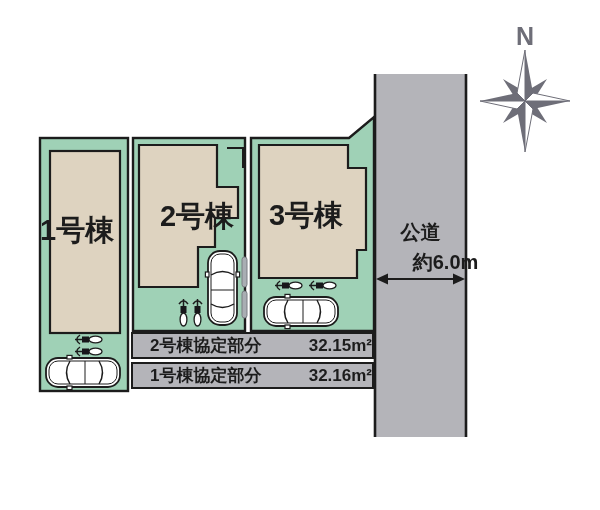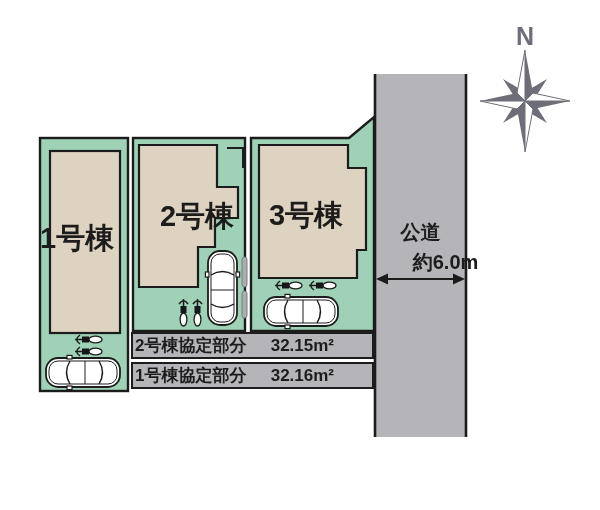--- a/index.html
+++ b/index.html
@@ -22,37 +22,37 @@
   .bike-line{fill:none;stroke:var(--outline);stroke-width:1.5;}
   .bike-seat{fill:#17171a;}
   .bike-wheel{fill:#ffffff;stroke:var(--outline);stroke-width:1.3;}
   .rose-dark{fill:var(--compass-color);}
   .rose-light{fill:#ffffff;stroke:var(--compass-color);stroke-width:1;}
   .arrow-line{stroke:var(--outline);stroke-width:2;}
   .arrow-head{fill:var(--outline);}
 
   .txt{position:absolute;line-height:1;white-space:nowrap;}
   .lot-label{font-size:29px;font-weight:600;text-align:center;letter-spacing:0px;}
-  #lot1-label{left:40px;top:224px;width:68px;}
+  #lot1-label{left:40px;top:216px;width:68px;}
   #lot2-label{left:133px;top:202px;width:128px;}
   #lot3-label{left:251px;top:201px;width:110px;}
   .road-label{left:374px;width:93px;text-align:center;font-size:20px;font-weight:600;}
   #road-name{top:222px;}
   #road-width{top:252px;margin-left:25px;}
   #north-label{left:505px;top:24px;width:40px;text-align:center;
     font-size:25px;font-weight:700;color:var(--compass-color);}
   .agreement-bar{
     position:absolute;left:131px;width:243px;height:27px;box-sizing:border-box;
     background:var(--road-fill);border:2px solid var(--outline);
     display:flex;align-items:center;font-size:17px;font-weight:600;
   }
   #agreement-bar-0{top:332px;}
   #agreement-bar-1{top:362px;justify-content:space-between;}
-  .agreement-label{padding-left:2px;}
-  .agreement-area{margin-left:auto;padding-right:38px;}
+  .agreement-label{padding-left:17px;}
+  .agreement-area{margin-left:auto;}
 </style>
 </head>
 <body>
 
 <div id="stage">
 
   <svg id="plan-svg" width="600" height="510" viewBox="0 0 600 510">
 
     <defs>
       <g id="car-glyph">

